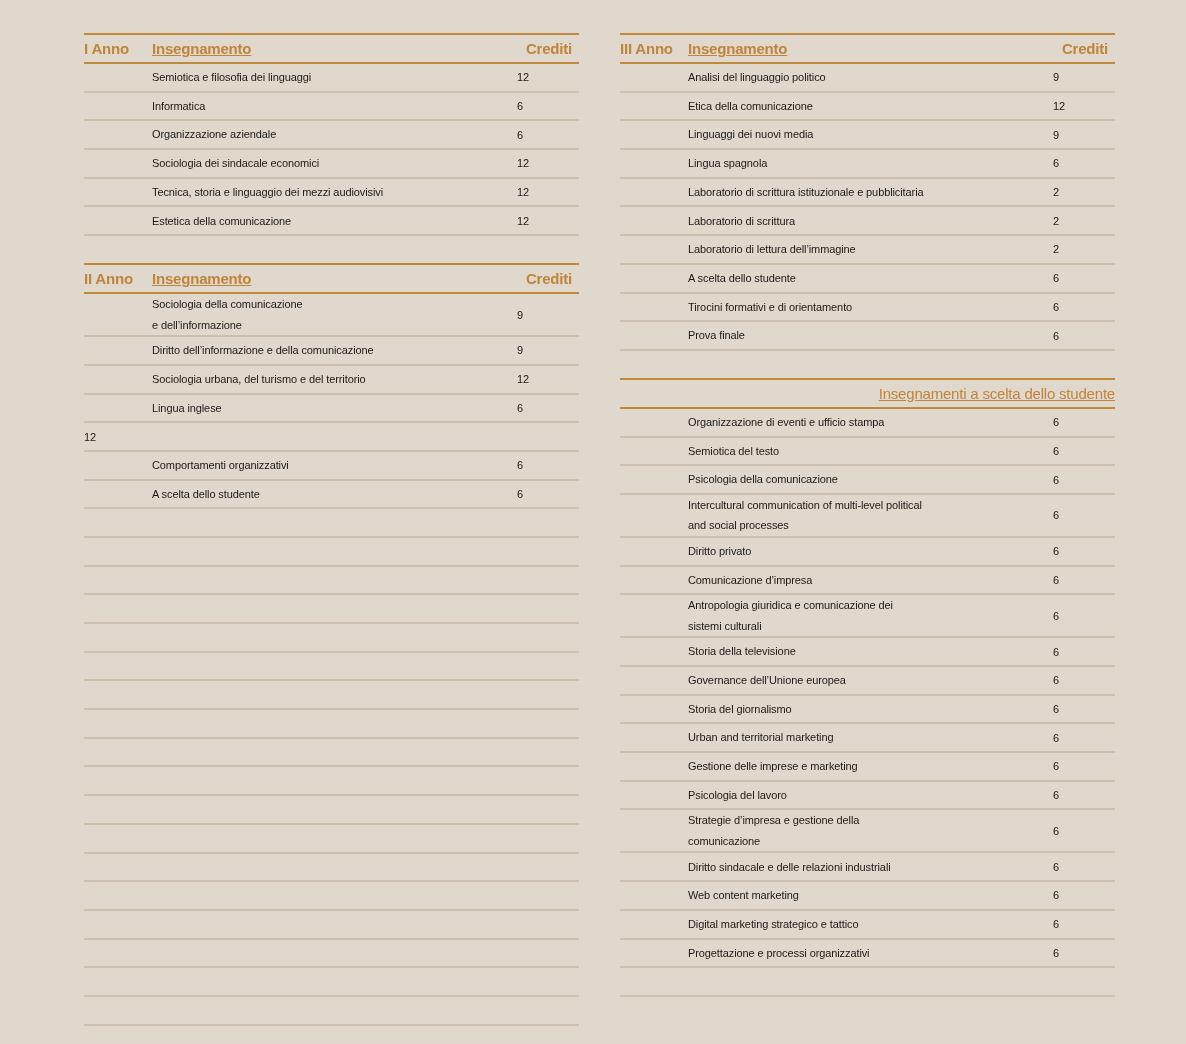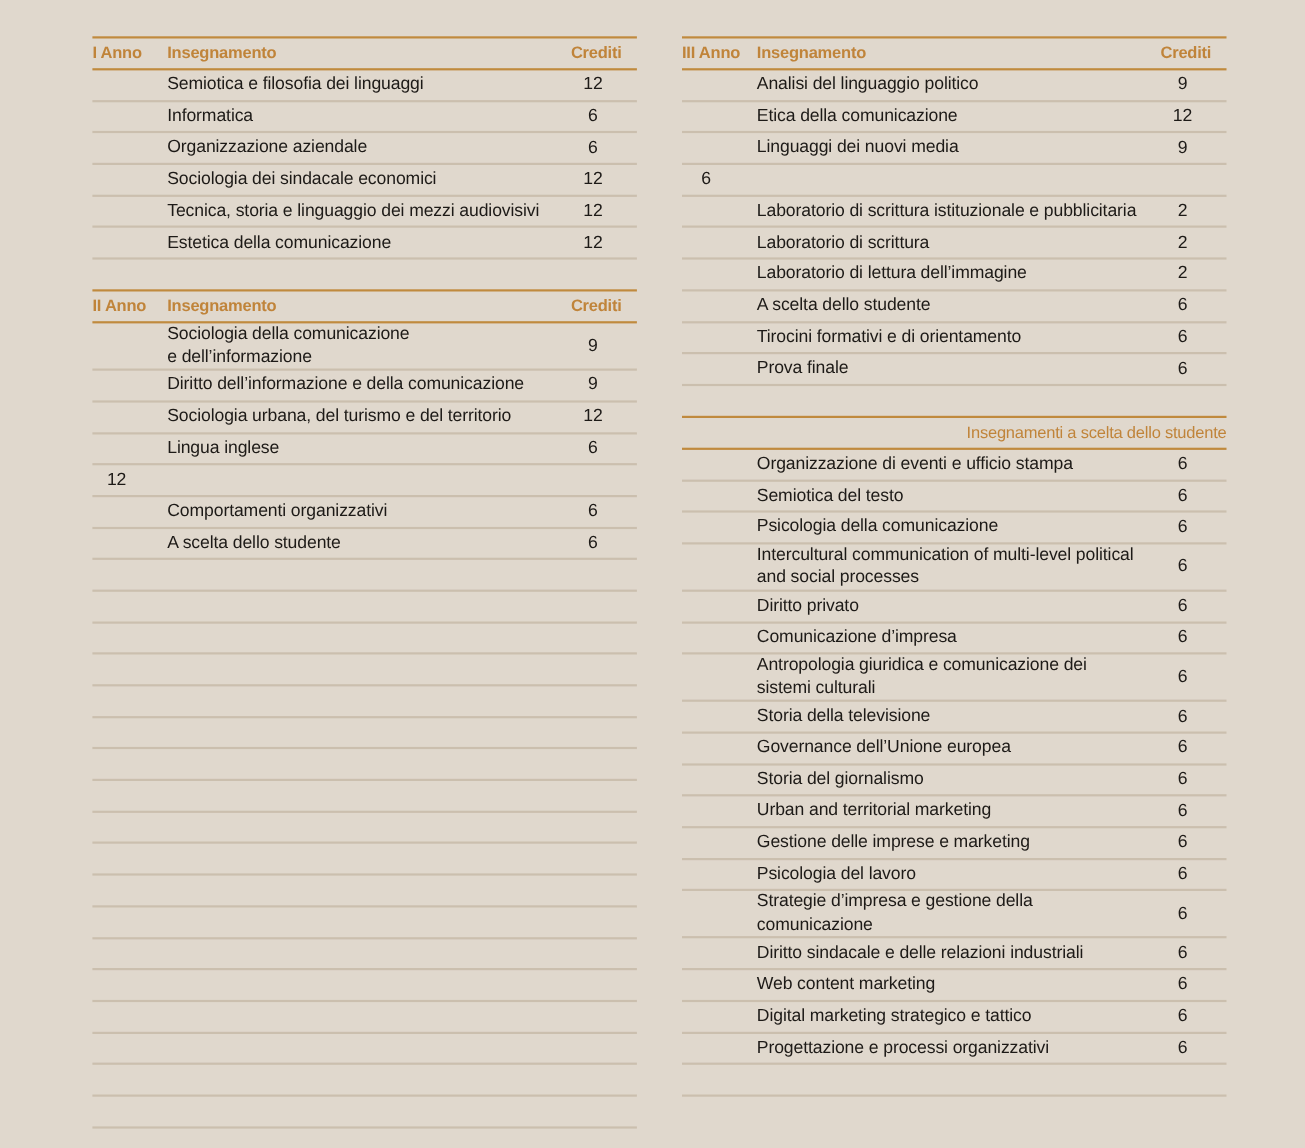--- a/index.html
+++ b/index.html
@@ -28,42 +28,42 @@
       align-items: center;
       height: 27px;
       border-top: 2px solid #c08a3e;
       border-bottom: 2px solid #c08a3e;
       color: #c0843a;
       font-weight: bold;
       font-size: 15px;
       letter-spacing: -0.2px;
     }
     .hdr .year { width: 68px; white-space: nowrap; }
-    .hdr .title { flex: 1; }
-    .hdr .cred { width: 60px; text-align: left; }
+    .hdr .title { flex: 1; text-decoration: underline; }
+    .hdr .cred { width: 60px; text-align: center; }
     .hdr.sub { font-weight: normal; }
     .hdr.sub .title { padding-left: 68px; text-align: right; }
 
     .row {
       display: flex;
       align-items: center;
       min-height: 26.7px;
       border-bottom: 2px solid #cbbfae;
-      font-size: 16px;
+      font-size: 11px;
       letter-spacing: -0.1px;
     }
     .row.tall { min-height: 41px; }
     .row .name {
       flex: 1;
       padding-left: 68px;
       line-height: 20.5px;
     }
     .row .cred {
       width: 44px;
-      text-align: center;
+      text-align: left;
       padding-right: 18px;
       box-sizing: content-box;
     }
     .gap { height: 27px; }
     .gap-right { height: 27px; }
   </style>
 </head>
 <body>
 
 <div class="col" id="col-left">
@@ -173,20 +173,21 @@
         </div>
         <div class="row">
           <span class="name">Etica della comunicazione</span>
           <span class="cred">12</span>
         </div>
         <div class="row">
           <span class="name">Linguaggi dei nuovi media</span>
           <span class="cred">9</span>
         </div>
         <div class="row">
+          <span class="name">Lingua spagnola</span>
           <span class="cred">6</span>
         </div>
         <div class="row">
           <span class="name">Laboratorio di scrittura istituzionale e pubblicitaria</span>
           <span class="cred">2</span>
         </div>
         <div class="row">
           <span class="name">Laboratorio di scrittura</span>
           <span class="cred">2</span>
         </div>

